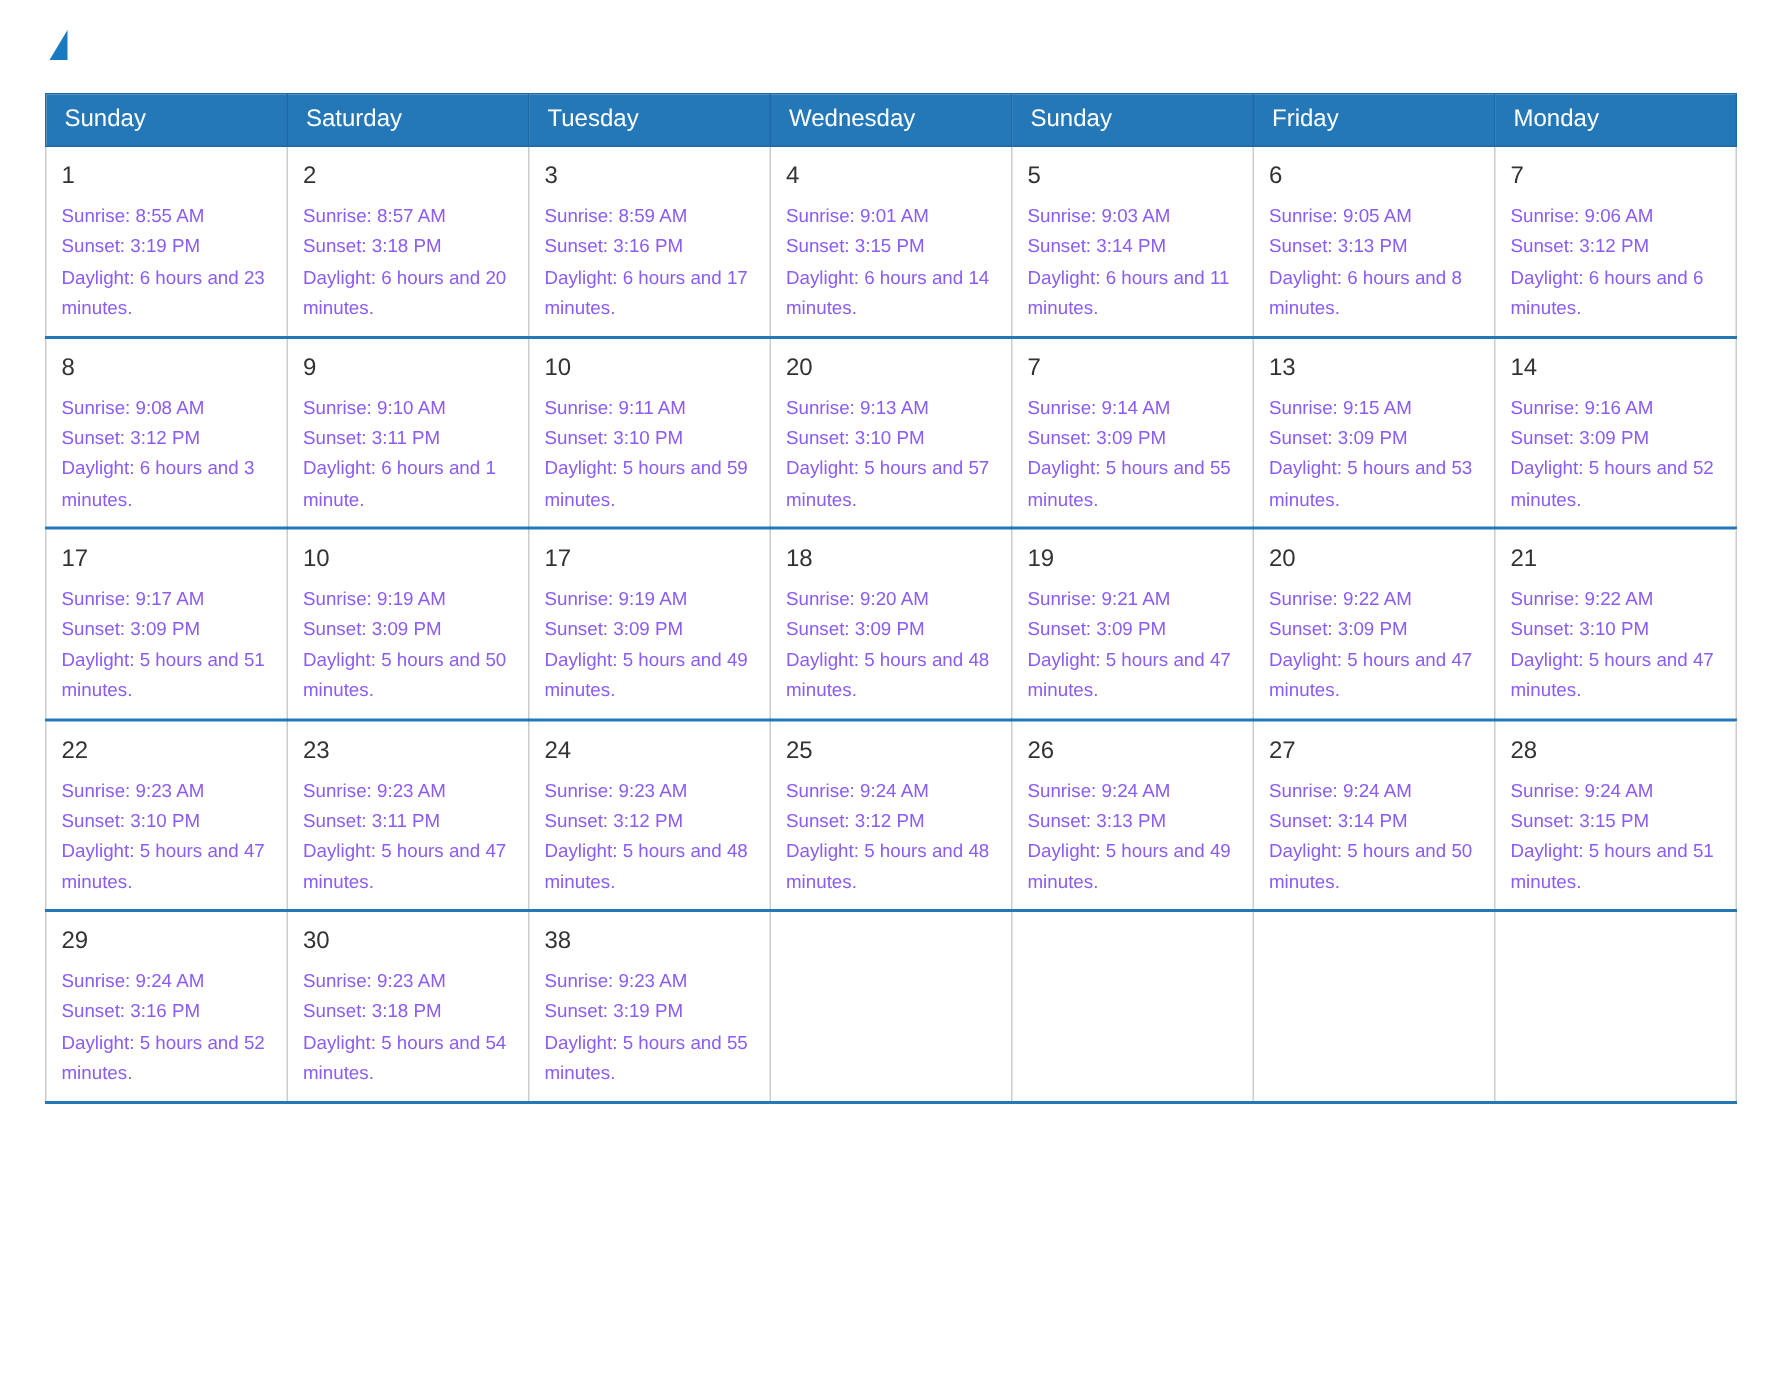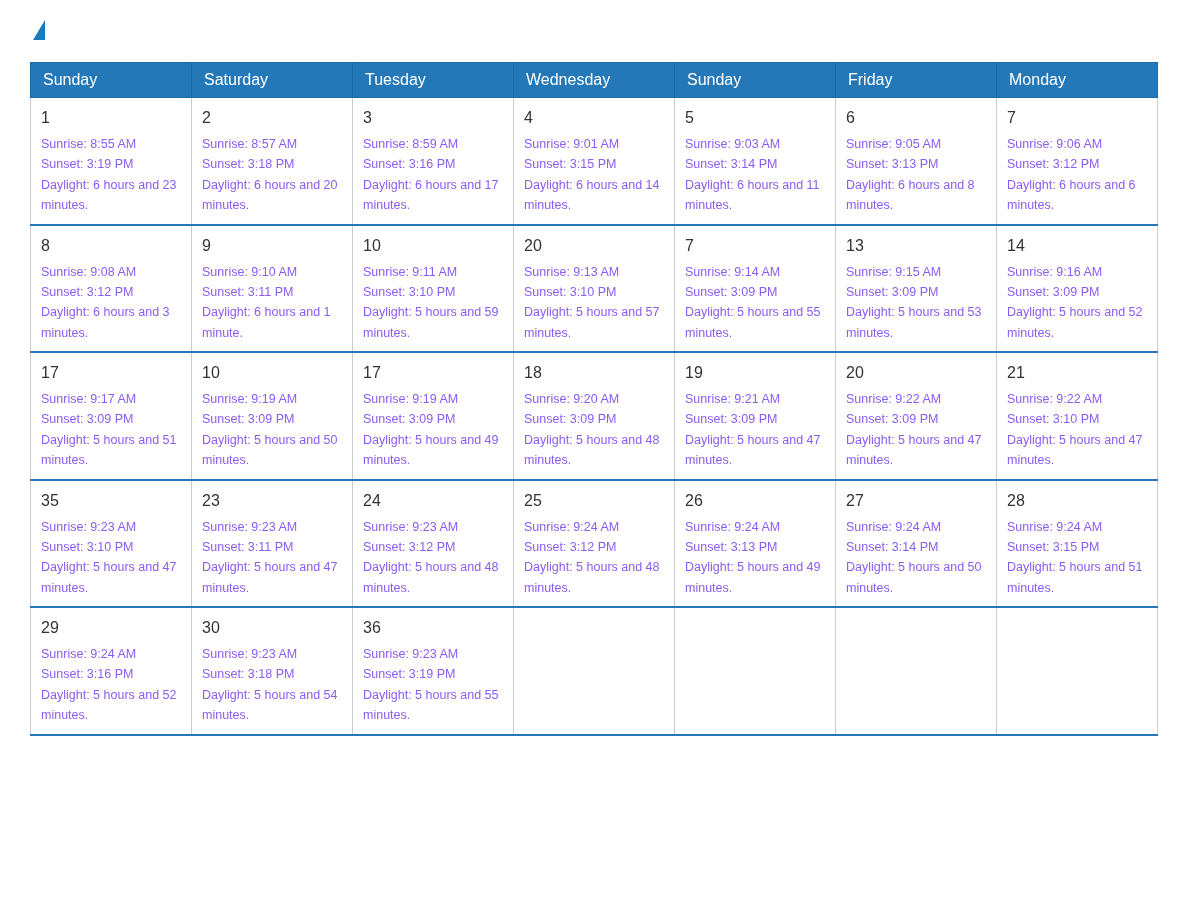--- a/index.html
+++ b/index.html
@@ -139,31 +139,31 @@
       <tr>
         <td><span class="day-num">17</span><span class="day-info">Sunrise: 9:17 AM<br>Sunset: 3:09 PM<br>Daylight: 5 hours and 51 minutes.</span></td>
         <td><span class="day-num">10</span><span class="day-info">Sunrise: 9:19 AM<br>Sunset: 3:09 PM<br>Daylight: 5 hours and 50 minutes.</span></td>
         <td><span class="day-num">17</span><span class="day-info">Sunrise: 9:19 AM<br>Sunset: 3:09 PM<br>Daylight: 5 hours and 49 minutes.</span></td>
         <td><span class="day-num">18</span><span class="day-info">Sunrise: 9:20 AM<br>Sunset: 3:09 PM<br>Daylight: 5 hours and 48 minutes.</span></td>
         <td><span class="day-num">19</span><span class="day-info">Sunrise: 9:21 AM<br>Sunset: 3:09 PM<br>Daylight: 5 hours and 47 minutes.</span></td>
         <td><span class="day-num">20</span><span class="day-info">Sunrise: 9:22 AM<br>Sunset: 3:09 PM<br>Daylight: 5 hours and 47 minutes.</span></td>
         <td><span class="day-num">21</span><span class="day-info">Sunrise: 9:22 AM<br>Sunset: 3:10 PM<br>Daylight: 5 hours and 47 minutes.</span></td>
       </tr>
       <tr>
-        <td><span class="day-num">35</span><span class="day-info">Sunrise: 9:23 AM<br>Sunset: 3:10 PM<br>Daylight: 5 hours and 47 minutes.</span></td>
+        <td><span class="day-num">22</span><span class="day-info">Sunrise: 9:23 AM<br>Sunset: 3:10 PM<br>Daylight: 5 hours and 47 minutes.</span></td>
         <td><span class="day-num">23</span><span class="day-info">Sunrise: 9:23 AM<br>Sunset: 3:11 PM<br>Daylight: 5 hours and 47 minutes.</span></td>
         <td><span class="day-num">24</span><span class="day-info">Sunrise: 9:23 AM<br>Sunset: 3:12 PM<br>Daylight: 5 hours and 48 minutes.</span></td>
         <td><span class="day-num">25</span><span class="day-info">Sunrise: 9:24 AM<br>Sunset: 3:12 PM<br>Daylight: 5 hours and 48 minutes.</span></td>
         <td><span class="day-num">26</span><span class="day-info">Sunrise: 9:24 AM<br>Sunset: 3:13 PM<br>Daylight: 5 hours and 49 minutes.</span></td>
         <td><span class="day-num">27</span><span class="day-info">Sunrise: 9:24 AM<br>Sunset: 3:14 PM<br>Daylight: 5 hours and 50 minutes.</span></td>
         <td><span class="day-num">28</span><span class="day-info">Sunrise: 9:24 AM<br>Sunset: 3:15 PM<br>Daylight: 5 hours and 51 minutes.</span></td>
       </tr>
       <tr>
         <td><span class="day-num">29</span><span class="day-info">Sunrise: 9:24 AM<br>Sunset: 3:16 PM<br>Daylight: 5 hours and 52 minutes.</span></td>
         <td><span class="day-num">30</span><span class="day-info">Sunrise: 9:23 AM<br>Sunset: 3:18 PM<br>Daylight: 5 hours and 54 minutes.</span></td>
-        <td><span class="day-num">36</span><span class="day-info">Sunrise: 9:23 AM<br>Sunset: 3:19 PM<br>Daylight: 5 hours and 55 minutes.</span></td>
+        <td><span class="day-num">38</span><span class="day-info">Sunrise: 9:23 AM<br>Sunset: 3:19 PM<br>Daylight: 5 hours and 55 minutes.</span></td>
         <td></td>
         <td></td>
         <td></td>
         <td></td>
       </tr>
     </tbody>
 </table>
 
 </body></html>

